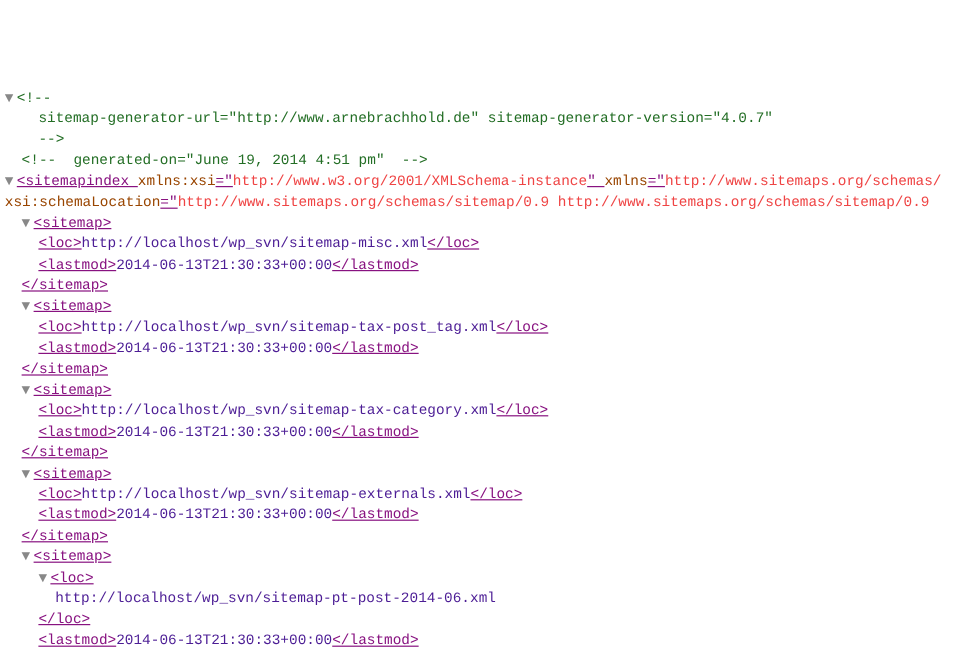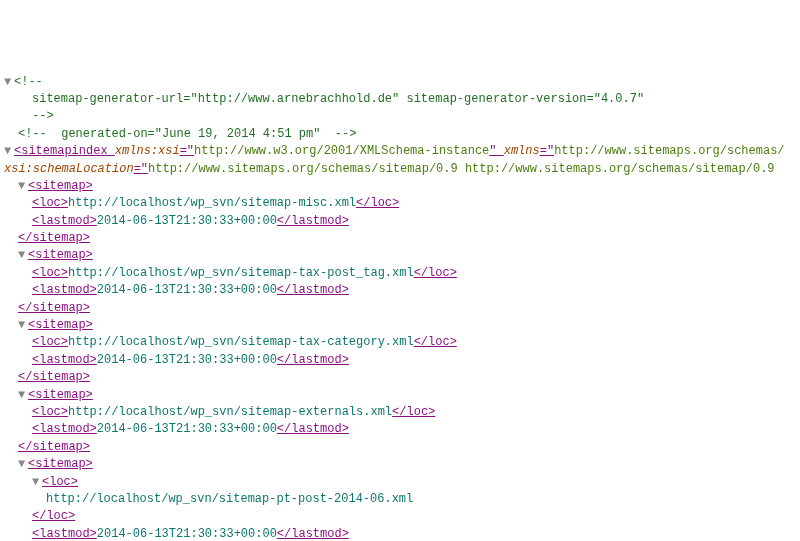--- a/index.html
+++ b/index.html
@@ -15,23 +15,23 @@
     overflow: hidden;
   }
   .toggle {
     color: #888;
     display: inline-block;
     width: 10px;
     user-select: none;
   }
   .comment { color: #236e25; }
   .tag     { color: #881280; text-decoration: underline; }
-  .attr    { color: #994500; font-style: italic; }
-  .val     { color: #4d7c0f; }
-  .text    { color: #0f766e; }
+  .attr    { color: #994500; }
+  .val     { color: #ef4444; }
+  .text    { color: #4c1d95; }
   .ind1 { padding-left: 14px; display:inline-block; }
   .ind2 { padding-left: 28px; display:inline-block; }
   .ind3 { padding-left: 42px; display:inline-block; }
   .line { display:block; }
 </style>
 </head>
 <body>
 
 
 

